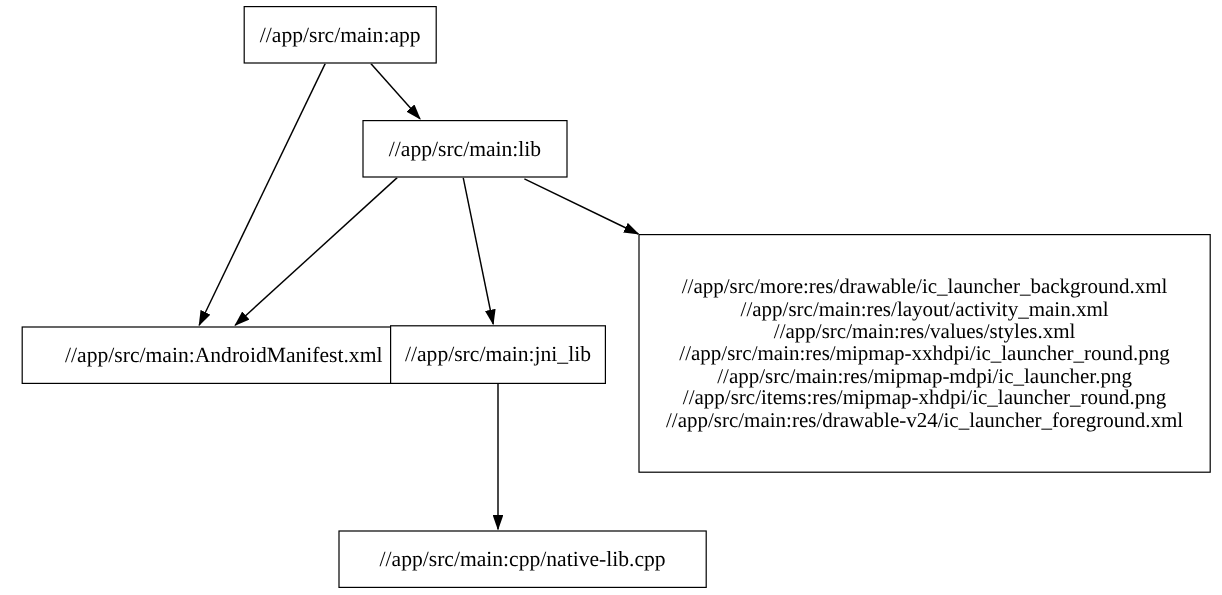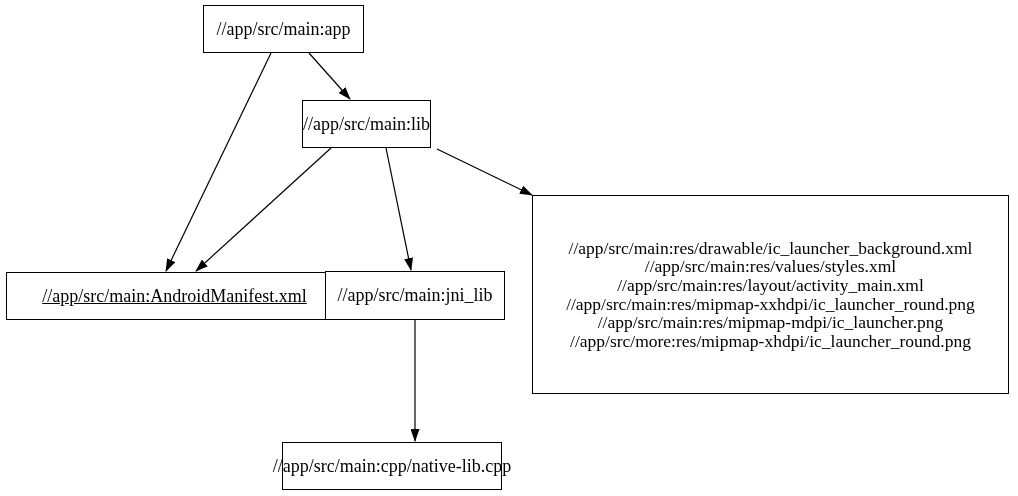--- a/index.html
+++ b/index.html
@@ -39,25 +39,25 @@
     text-align: center;
     font-size: 18px;
     white-space: nowrap;
   }
   .node.multi {
     flex-direction: column;
     line-height: 18.6px;
     font-size: 17.5px;
   }
   .node-app       { left: 203px; top: 5px;   width: 161px; height: 48px; }
-  .node-lib       { left: 302px; top: 100px; width: 129px; height: 48px; }
-  .node-manifest  { left: 6px;   top: 272px; width: 337px; height: 48px; text-decoration: underline; }
+  .node-lib       { left: 302px; top: 100px; width: 171px; height: 48px; }
+  .node-manifest  { left: 18px;   top: 272px; width: 337px; height: 48px; }
   .node-jni       { left: 325px; top: 271px; width: 180px; height: 49px; }
   .node-res       { left: 532px; top: 195px; width: 477px; height: 199px; }
-  .node-native    { left: 282px; top: 442px; width: 220px; height: 48px; text-align: right; }
+  .node-native    { left: 282px; top: 442px; width: 307px; height: 48px; text-align: right; }
 </style>
 </head>
 <body>
 
 <div id="canvas">
 
   <svg id="edges" width="1018" height="496" viewBox="0 0 1018 496" xmlns="http://www.w3.org/2000/svg">
     <defs>
       <marker id="arrowhead" markerWidth="13" markerHeight="9" refX="12" refY="4.5" orient="auto" markerUnits="userSpaceOnUse">
         <path d="M0,0 L13,4.5 L0,9 z" fill="#000000"></path>
@@ -81,25 +81,26 @@
 
   <div class="node node-manifest">
     <span>//app/src/main:AndroidManifest.xml</span>
   </div>
 
   <div class="node node-jni">
     <span>//app/src/main:jni_lib</span>
   </div>
 
   <div class="node node-res multi">
-    <div>//app/src/main:res/drawable/ic_launcher_background.xml</div>
+    <div>//app/src/more:res/drawable/ic_launcher_background.xml</div>
+    <div>//app/src/main:res/layout/activity_main.xml</div>
     <div>//app/src/main:res/values/styles.xml</div>
-    <div>//app/src/main:res/layout/activity_main.xml</div>
     <div>//app/src/main:res/mipmap-xxhdpi/ic_launcher_round.png</div>
     <div>//app/src/main:res/mipmap-mdpi/ic_launcher.png</div>
-    <div>//app/src/more:res/mipmap-xhdpi/ic_launcher_round.png</div>
+    <div>//app/src/items:res/mipmap-xhdpi/ic_launcher_round.png</div>
+    <div>//app/src/main:res/drawable-v24/ic_launcher_foreground.xml</div>
   </div>
 
   <div class="node node-native">
     <span>//app/src/main:cpp/native-lib.cpp</span>
   </div>
 
 </div>
 
 </body></html>

